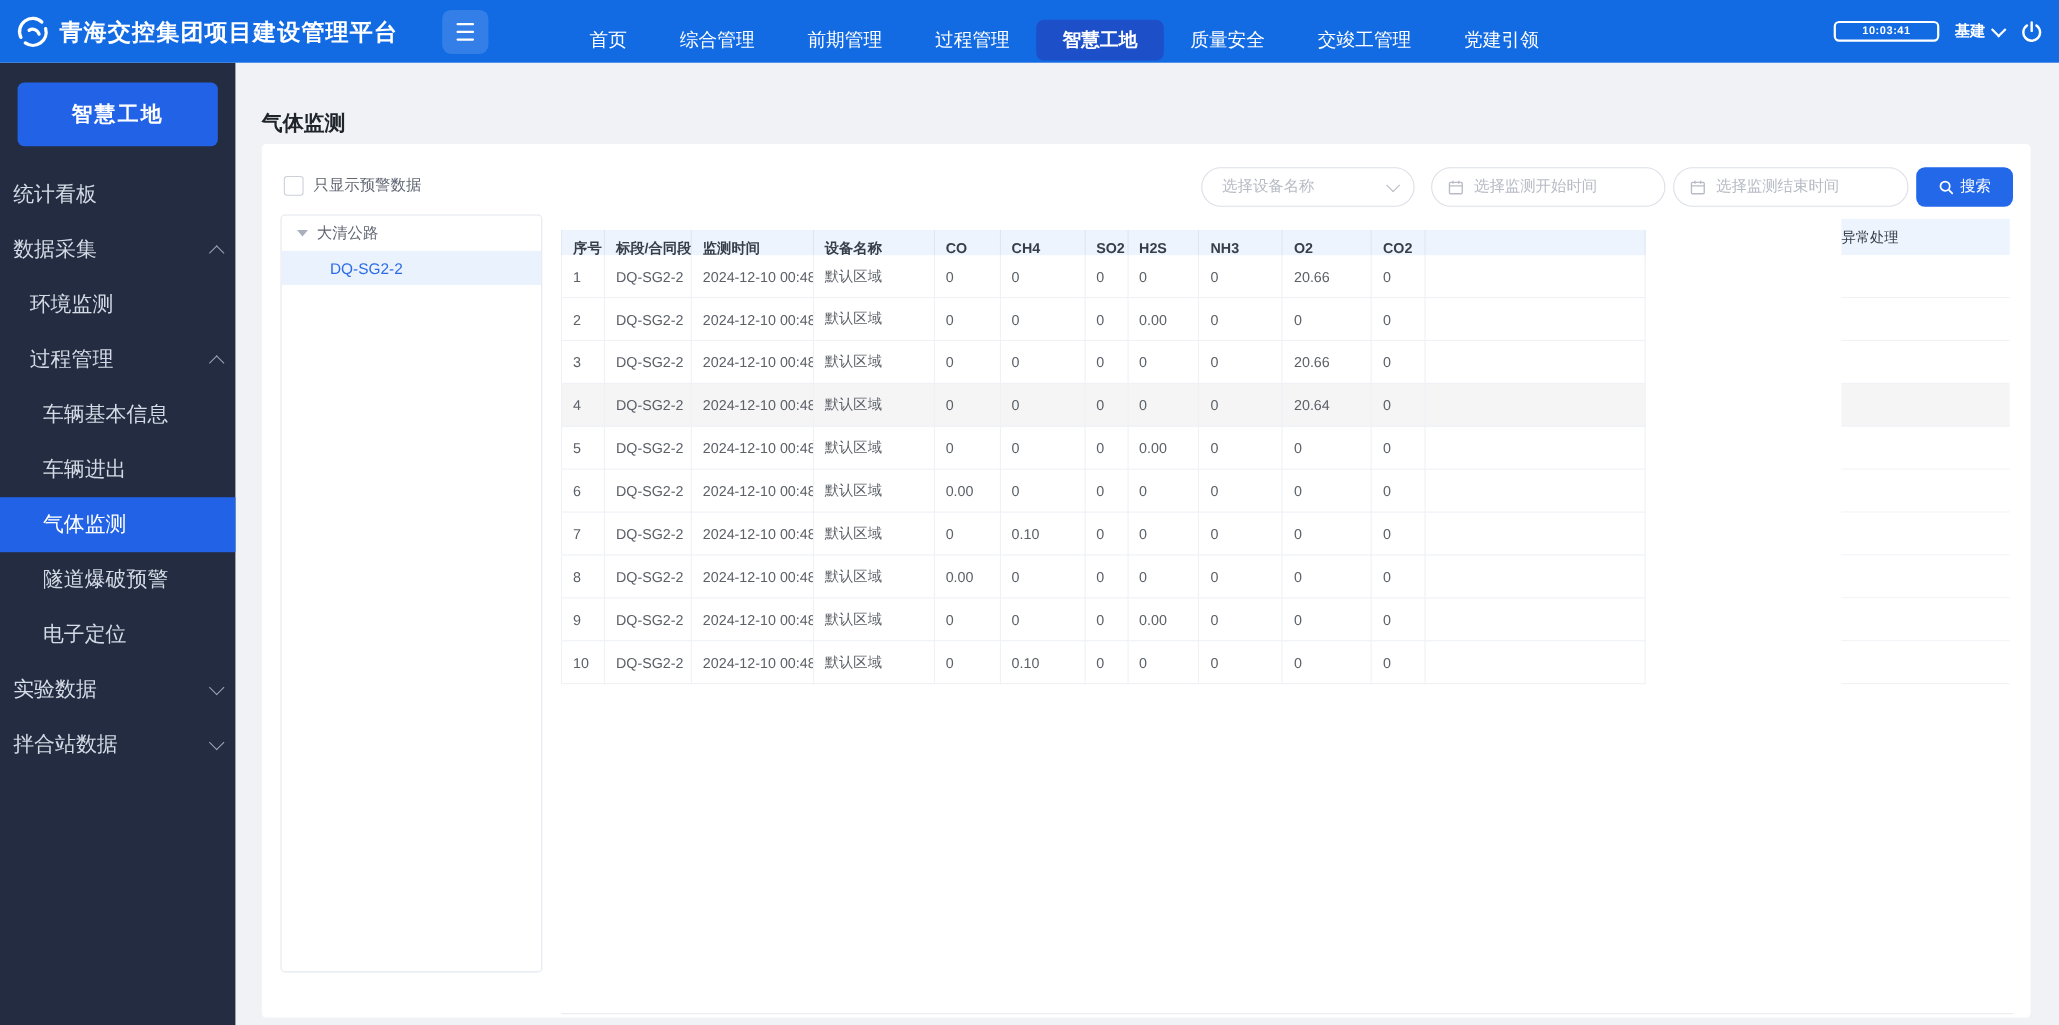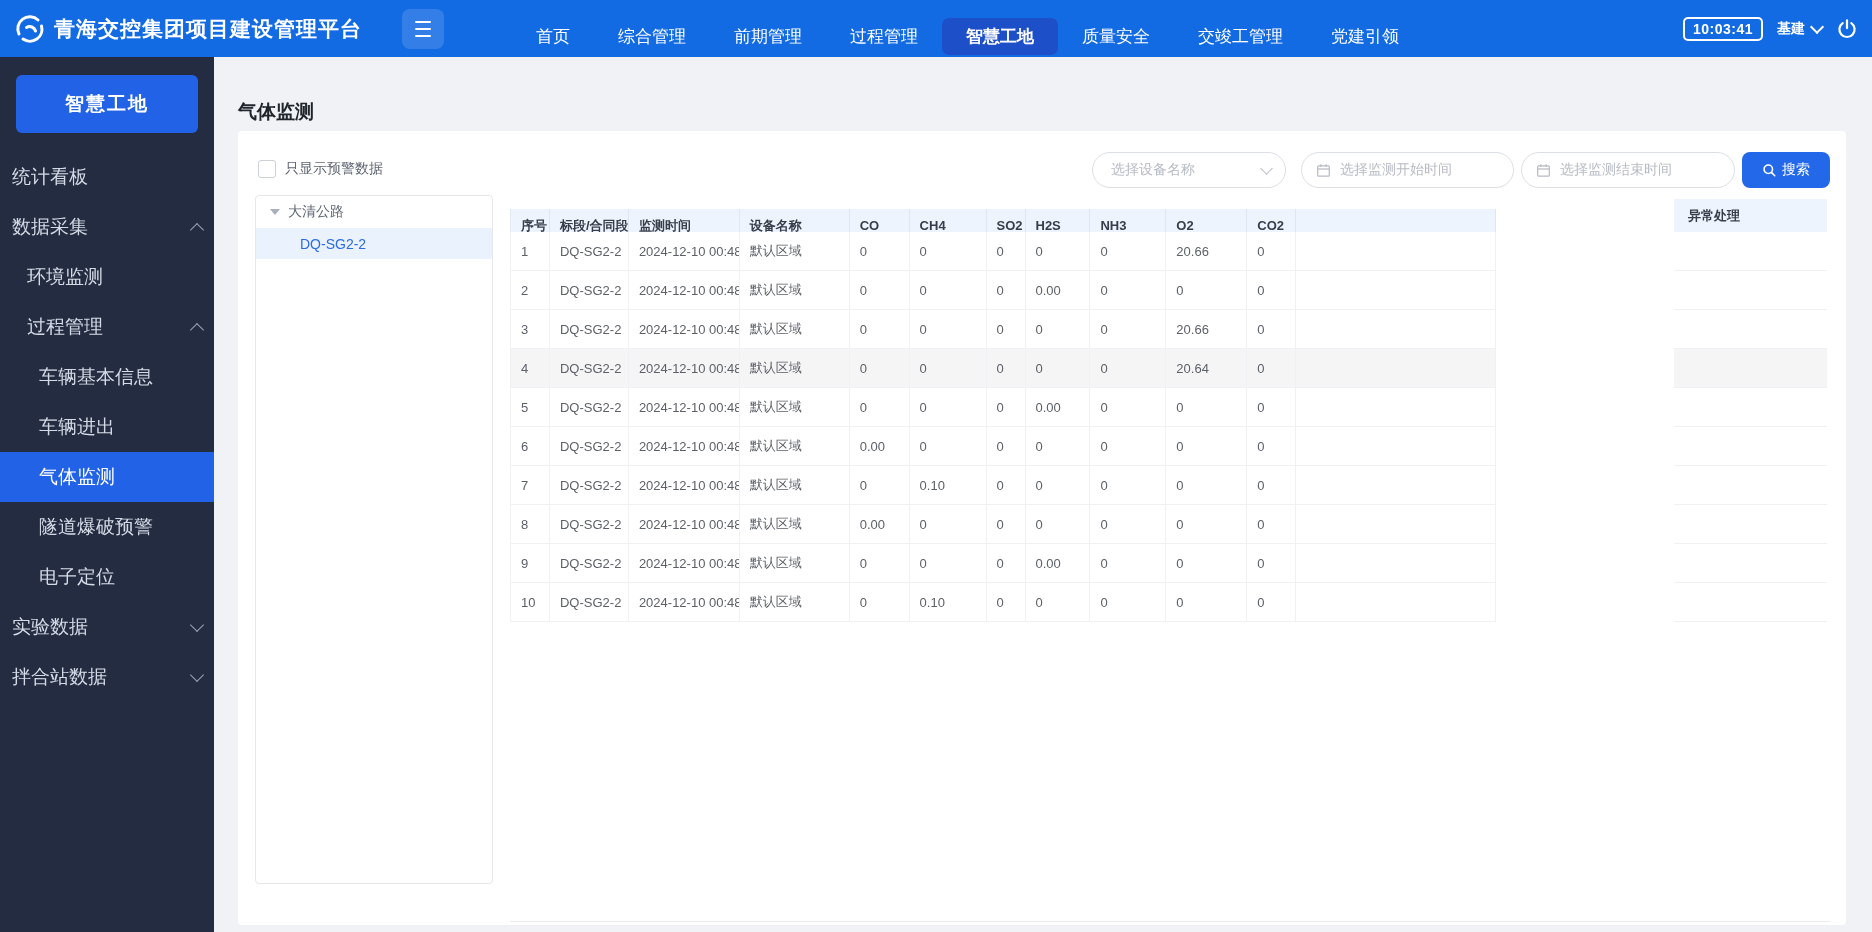--- a/index.html
+++ b/index.html
@@ -14,21 +14,21 @@
   
   .topbar{position:absolute;left:0;top:0;width:1872px;height:57px;background:#136BE4;z-index:20;}
   .logo{position:absolute;left:14px;top:13px;width:32px;height:32px;}
   .app-title{position:absolute;left:54px;top:15px;color:#fff;font-size:21px;font-weight:bold;letter-spacing:1px;white-space:nowrap;}
   .hamburger{position:absolute;left:402px;top:9px;width:42px;height:40px;border-radius:8px;background:rgba(255,255,255,0.14);display:flex;flex-direction:column;justify-content:center;align-items:center;gap:5px;cursor:pointer;}
   .hamburger .bar{width:16px;height:2px;background:#fff;border-radius:1px;}
   .top-nav{position:absolute;left:512px;top:0;height:73px;display:flex;align-items:center;}
   .nav-item{color:#fff;font-size:17px;padding:7px 24px;border-radius:7px;white-space:nowrap;cursor:pointer;}
   .nav-item.active{background:#1D4FC9;font-weight:bold;}
   .top-right{position:absolute;right:14px;top:0;height:57px;display:flex;align-items:center;gap:14px;}
-  .time-pill{border:2px solid #fff;border-radius:5px;color:#fff;font-size:14px;font-weight:bold;padding:2px 8px;letter-spacing:0.5px;}
+  .time-pill{border:2px solid #fff;border-radius:5px;color:#fff;font-size:10px;font-weight:bold;padding:2px 24px;letter-spacing:0.5px;}
   .user-wrap{display:flex;align-items:center;gap:7px;cursor:pointer;}
   .username{color:#fff;font-size:14px;font-weight:bold;}
   .chev-down-white{width:8px;height:8px;border-right:2px solid #fff;border-bottom:2px solid #fff;transform:rotate(45deg);margin-top:-4px;}
   .power{width:22px;height:22px;cursor:pointer;}
 
   
   .sidebar{position:absolute;left:0;top:57px;width:214px;height:875px;background:#232C40;z-index:10;}
   .module-btn{position:absolute;left:16px;top:18px;width:182px;height:58px;background:#2262E6;border-radius:6px;color:#fff;font-size:19px;font-weight:bold;display:flex;align-items:center;justify-content:center;letter-spacing:2px;cursor:pointer;}
   .menu{position:absolute;left:0;top:95px;width:214px;display:flex;flex-direction:column;}
   .menu-item{height:50px;display:flex;align-items:center;justify-content:space-between;color:#D5DBE6;font-size:19px;padding-right:12px;cursor:pointer;}
@@ -61,21 +61,21 @@
   .caret{width:0;height:0;border-left:5px solid transparent;border-right:5px solid transparent;border-top:6px solid #A9AFBC;}
   .tree-child{height:31px;display:flex;align-items:center;background:#E9F2FD;color:#2D6BE4;font-size:14px;padding-left:44px;cursor:pointer;}
 
   
   .thead{position:absolute;left:510px;top:209px;width:986px;height:33px;display:flex;background:#EDF4FD;border-left:1px solid #E3E9F3;box-sizing:border-box;}
   .th{height:33px;display:flex;align-items:center;padding-left:10px;box-sizing:border-box;border-right:1px solid #DFE6F2;font-size:13px;font-weight:bold;color:#383E49;white-space:nowrap;overflow:hidden;}
   .tbody{position:absolute;left:510px;top:232px;width:986px;}
   .tr{display:flex;height:39px;border-left:1px solid #EFF1F5;box-sizing:border-box;background:#fff;cursor:pointer;}
   .tr.hover{background:#F5F5F6;}
   .td{height:39px;display:flex;align-items:center;padding-left:10px;box-sizing:border-box;border-right:1px solid #EFF1F5;border-bottom:1px solid #EFF1F5;font-size:13px;color:#5C6168;white-space:nowrap;overflow:hidden;}
-  .fixed-head{position:absolute;left:1674px;top:199px;width:153px;height:33px;background:#EDF4FD;display:flex;align-items:center;padding-left:14px;box-sizing:border-box;font-size:13px;font-weight:bold;color:#383E49;}
+  .fixed-head{position:absolute;left:1674px;top:199px;width:153px;height:33px;background:#EDF4FD;display:flex;align-items:center;box-sizing:border-box;font-size:13px;font-weight:normal;color:#383E49;}
   .fixed-body{position:absolute;left:1674px;top:232px;width:153px;}
   .ftr{height:39px;border-bottom:1px solid #EFF1F5;box-sizing:border-box;background:#fff;cursor:pointer;}
   .ftr.hover{background:#F5F5F6;}
   .table-bottom-line{position:absolute;left:510px;top:921px;width:1320px;height:1px;background:#E8EBF1;}
 </style>
 </head>
 <body>
 
 <div id="app">
 

